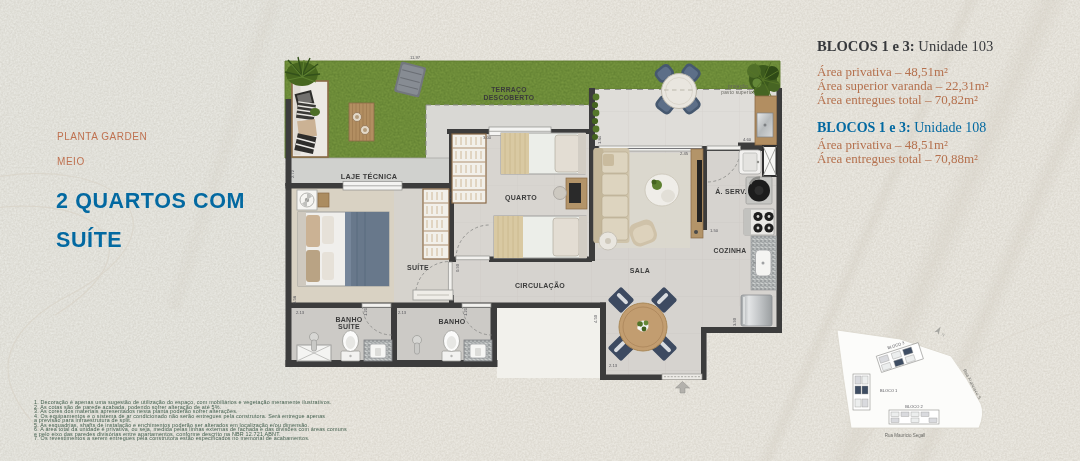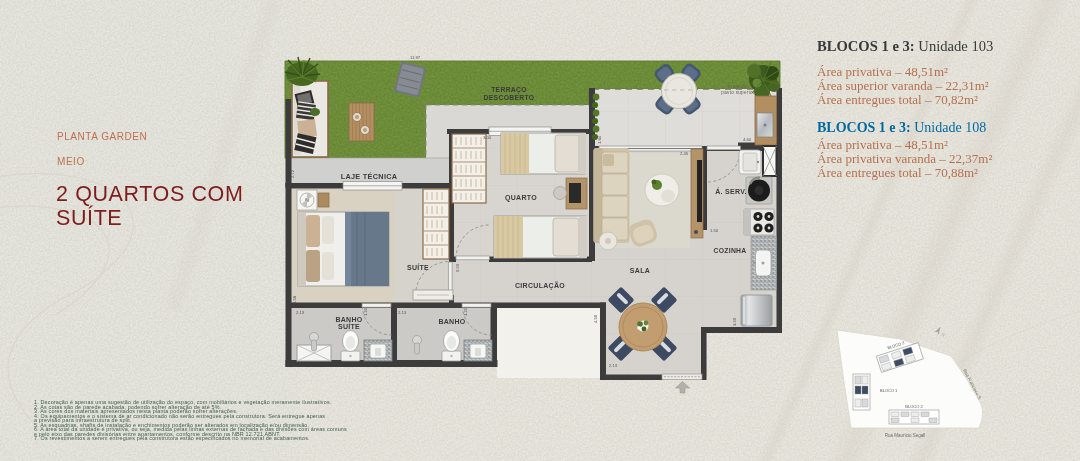--- a/index.html
+++ b/index.html
@@ -619,31 +619,30 @@
 <g transform="rotate(30 938 331)">
           <path d="M938 326 l2.5 8 -2.5 -2 -2.5 2 z" fill="#a5a5a0"></path>
           <text x="943" y="333" font-size="4" fill="#a5a5a0">N</text>
         </g>
 </g>
 </svg>
 
 
 <div style="position:absolute;left:57px;top:125px;color:#bf7150;font-size:10px;letter-spacing:0.55px;line-height:24.5px;">PLANTA GARDEN<br>MEIO</div>
 
-<div style="position:absolute;left:56px;top:181.7px;color:#7f1d1d;font-size:21.5px;letter-spacing:0.6px;line-height:24px;">2 QUARTOS COM<br>SUÍTE</div>
+<div style="position:absolute;left:56px;top:181.7px;color:#0369a1;font-size:21.5px;letter-spacing:0.6px;line-height:39px;font-weight:bold;">2 QUARTOS COM<br>SUÍTE</div>
 
 
 <div class="serif" style="position:absolute;left:817px;top:38.5px;color:#b5714e;font-size:13px;line-height:14px;">
   <div style="font-size:14.6px;color:#37393c;margin-bottom:12px;"><b>BLOCOS 1 e 3:</b> Unidade 103</div>
   <div>Área privativa – 48,51m²</div>
   <div>Área superior varanda – 22,31m²</div>
   <div>Área entregues total – 70,82m²</div>
   <div style="font-size:14px;color:#0369a1;margin:14px 0 3px 0;"><b>BLOCOS 1 e 3:</b> Unidade 108</div>
   <div>Área privativa – 48,51m²</div>
-  <div>Área privativa varanda – 22,37m²</div>
   <div>Área entregues total – 70,88m²</div>
 </div>
 
 
 <div style="position:absolute;left:34px;top:400px;color:#44604f;font-size:5.4px;line-height:4.5px;letter-spacing:0.18px;">
   1. Decoração é apenas uma sugestão de utilização do espaço, com mobiliários e vegetação meramente ilustrativos.<br>
   2. As cotas são de parede acabada, podendo sofrer alteração de até 5%.<br>
   3. As cores dos materiais apresentados nesta planta poderão sofrer alterações.<br>
   4. Os equipamentos e o sistema de ar condicionado não serão entregues pela construtora. Será entregue apenas<br>
   a previsão para infraestrutura de split.<br>

